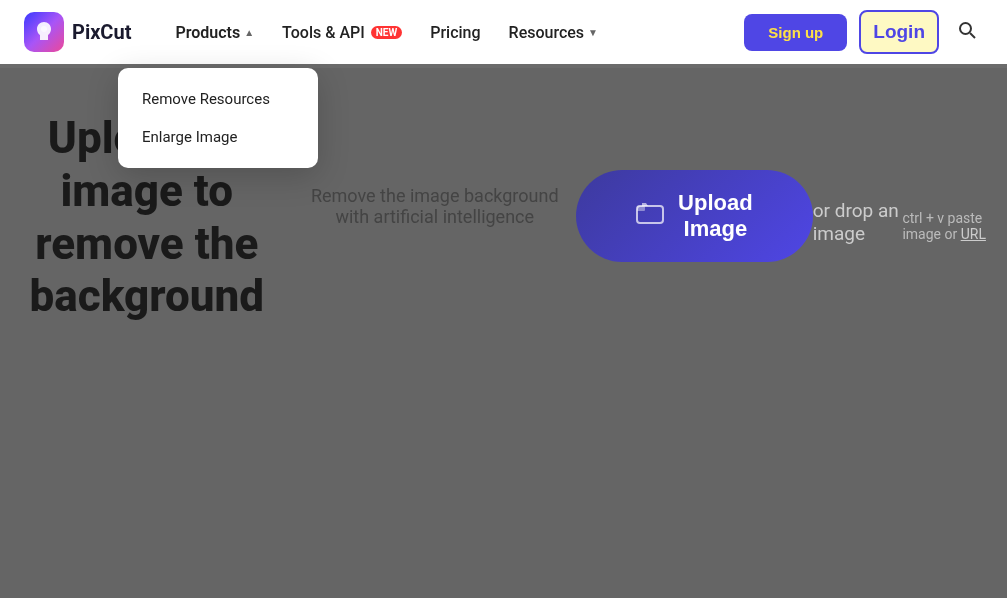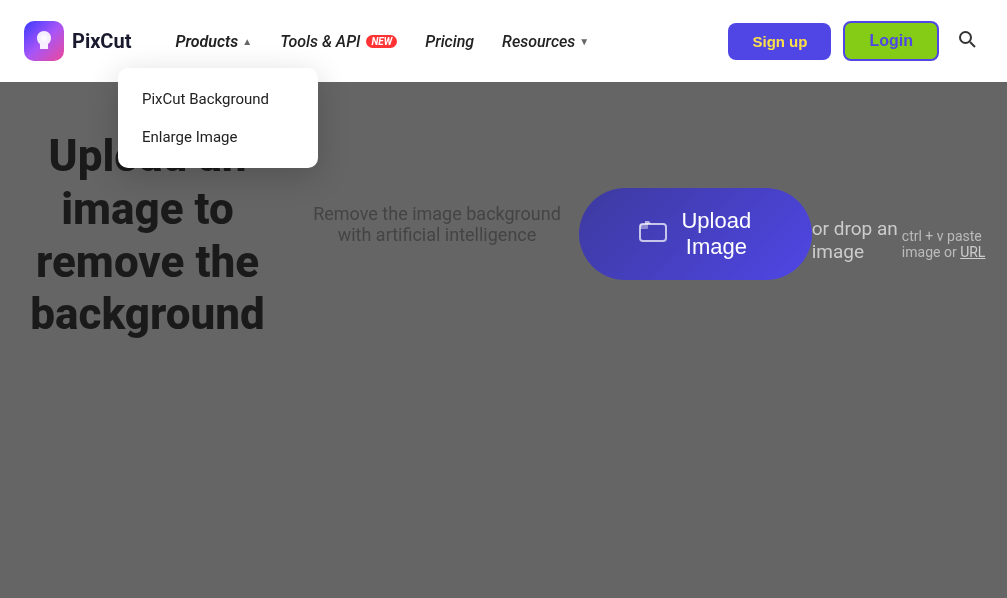--- a/index.html
+++ b/index.html
@@ -1,21 +1,21 @@
 <!DOCTYPE html>
 <html><head>
   <meta charset="utf-8">
   <style>
     * { margin: 0; padding: 0; box-sizing: border-box; }
     body { font-family: -apple-system, BlinkMacSystemFont, 'Segoe UI', Roboto, sans-serif; background: #6b6b6b; width: 1007px; height: 598px; overflow: hidden; position: relative; }
 
     
     .navbar {
       background: #fff;
-      height: 82px;
+      height: 64px;
       display: flex;
       padding: 0 24px;
       position: relative;
       z-index: 100;
     }
     .logo-area {
       display: flex;
       align-items: center;
       gap: 8px;
       margin-right: 32px;
@@ -46,21 +46,20 @@
     .nav-item {
       display: flex;
       align-items: center;
       gap: 4px;
       padding: 8px 12px;
       border-radius: 6px;
       cursor: pointer;
       font-size: 16px;
       font-weight: 500;
       color: #222;
-      font-style: italic;
     }
     .nav-item .chevron {
       font-size: 10px;
       color: #666;
     }
     .nav-item.active-nav {
       font-weight: 600;
     }
     .tools-badge {
       background: #ff3333;
@@ -81,26 +80,26 @@
       background: #4f46e5;
       color: #fde047;
       border: none;
       padding: 10px 24px;
       border-radius: 8px;
       font-size: 15px;
       font-weight: 600;
       cursor: pointer;
     }
     .btn-login {
-      background: #84cc16;
+      background: #fef9c3;
       color: #4f46e5;
       border: 2px solid #4f46e5;
-      padding: 9px 24px;
+      padding: 9px 12px;
       border-radius: 8px;
-      font-size: 16px;
+      font-size: 19px;
       font-weight: 600;
       cursor: pointer;
     }
     .search-icon-btn {
       background: none;
       border: none;
       cursor: pointer;
       padding: 6px;
       color: #333;
       font-size: 18px;
@@ -147,21 +146,21 @@
       text-align: center;
       margin-bottom: 40px;
     }
     .upload-btn {
       background: linear-gradient(135deg, #3d3a9e, #4f46e5);
       color: white;
       border: none;
       border-radius: 50px;
       padding: 20px 60px;
       font-size: 22px;
-      font-weight: 400;
+      font-weight: 700;
       cursor: pointer;
       display: flex;
       align-items: center;
       gap: 14px;
       margin-bottom: 20px;
     }
     .upload-icon {
       font-size: 22px;
     }
     .drop-text {
@@ -232,21 +231,21 @@
       <svg width="20" height="20" viewBox="0 0 20 20" fill="none" stroke="#333" stroke-width="2">
         <circle cx="8.5" cy="8.5" r="5.5"></circle>
         <line x1="13" y1="13" x2="18" y2="18"></line>
       </svg>
     </button>
   </div>
 </nav>
 
 <div class="dropdown-menu">
   <div class="dropdown-item">
-    <span>PixCut Background</span>
+    <span>Remove Resources</span>
   </div>
   <div class="dropdown-item">
     <span>Enlarge Image</span>
   </div>
 </div>
 
 <div class="bg-overlay"></div>
 
 <div class="main-content content-wrapper">
   <h1 class="hero-title">

